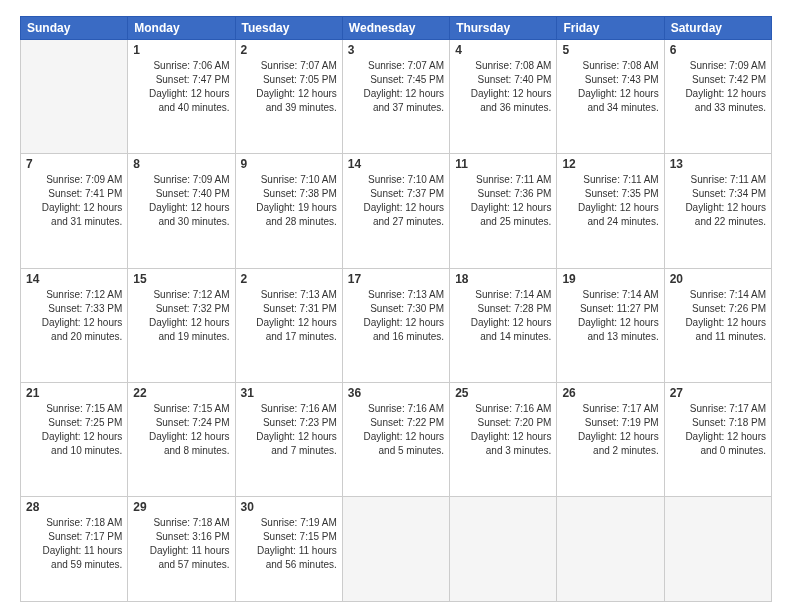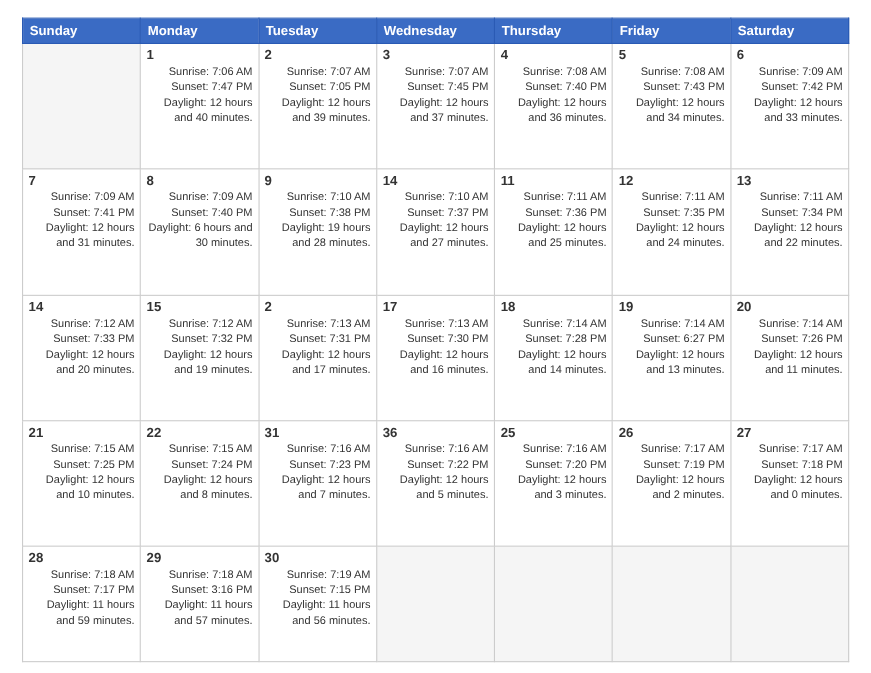--- a/index.html
+++ b/index.html
@@ -147,21 +147,21 @@
             <div class="day-info"><span>Sunrise: 7:09 AM</span><br><span>Sunset: 7:42 PM</span><br><span>Daylight: 12 hours and 33 minutes.</span></div>
           </td>
         </tr>
         <tr class="week-row">
           <td>
             <span class="day-num">7</span>
             <div class="day-info"><span>Sunrise: 7:09 AM</span><br><span>Sunset: 7:41 PM</span><br><span>Daylight: 12 hours and 31 minutes.</span></div>
           </td>
           <td>
             <span class="day-num">8</span>
-            <div class="day-info"><span>Sunrise: 7:09 AM</span><br><span>Sunset: 7:40 PM</span><br><span>Daylight: 6 hours and 30 minutes.</span></div>
+            <div class="day-info"><span>Sunrise: 7:09 AM</span><br><span>Sunset: 7:40 PM</span><br><span>Daylight: 12 hours and 30 minutes.</span></div>
           </td>
           <td>
             <span class="day-num">9</span>
             <div class="day-info"><span>Sunrise: 7:10 AM</span><br><span>Sunset: 7:38 PM</span><br><span>Daylight: 19 hours and 28 minutes.</span></div>
           </td>
           <td>
             <span class="day-num">14</span>
             <div class="day-info"><span>Sunrise: 7:10 AM</span><br><span>Sunset: 7:37 PM</span><br><span>Daylight: 12 hours and 27 minutes.</span></div>
           </td>
           <td>
@@ -193,21 +193,21 @@
           <td>
             <span class="day-num">17</span>
             <div class="day-info"><span>Sunrise: 7:13 AM</span><br><span>Sunset: 7:30 PM</span><br><span>Daylight: 12 hours and 16 minutes.</span></div>
           </td>
           <td>
             <span class="day-num">18</span>
             <div class="day-info"><span>Sunrise: 7:14 AM</span><br><span>Sunset: 7:28 PM</span><br><span>Daylight: 12 hours and 14 minutes.</span></div>
           </td>
           <td>
             <span class="day-num">19</span>
-            <div class="day-info"><span>Sunrise: 7:14 AM</span><br><span>Sunset: 6:27 PM</span><br><span>Daylight: 12 hours and 13 minutes.</span></div>
+            <div class="day-info"><span>Sunrise: 7:14 AM</span><br><span>Sunset: 11:27 PM</span><br><span>Daylight: 12 hours and 13 minutes.</span></div>
           </td>
           <td>
             <span class="day-num">20</span>
             <div class="day-info"><span>Sunrise: 7:14 AM</span><br><span>Sunset: 7:26 PM</span><br><span>Daylight: 12 hours and 11 minutes.</span></div>
           </td>
         </tr>
         <tr class="week-row">
           <td>
             <span class="day-num">21</span>
             <div class="day-info"><span>Sunrise: 7:15 AM</span><br><span>Sunset: 7:25 PM</span><br><span>Daylight: 12 hours and 10 minutes.</span></div>

